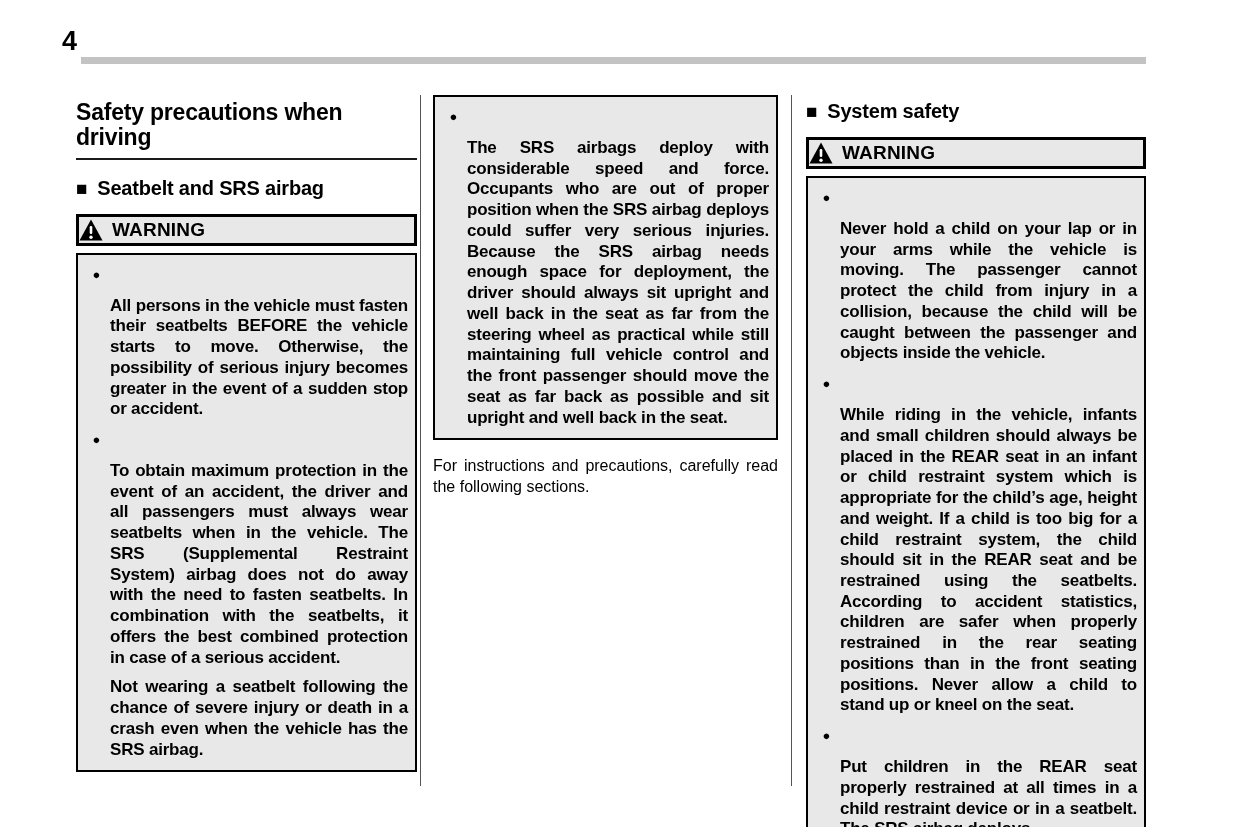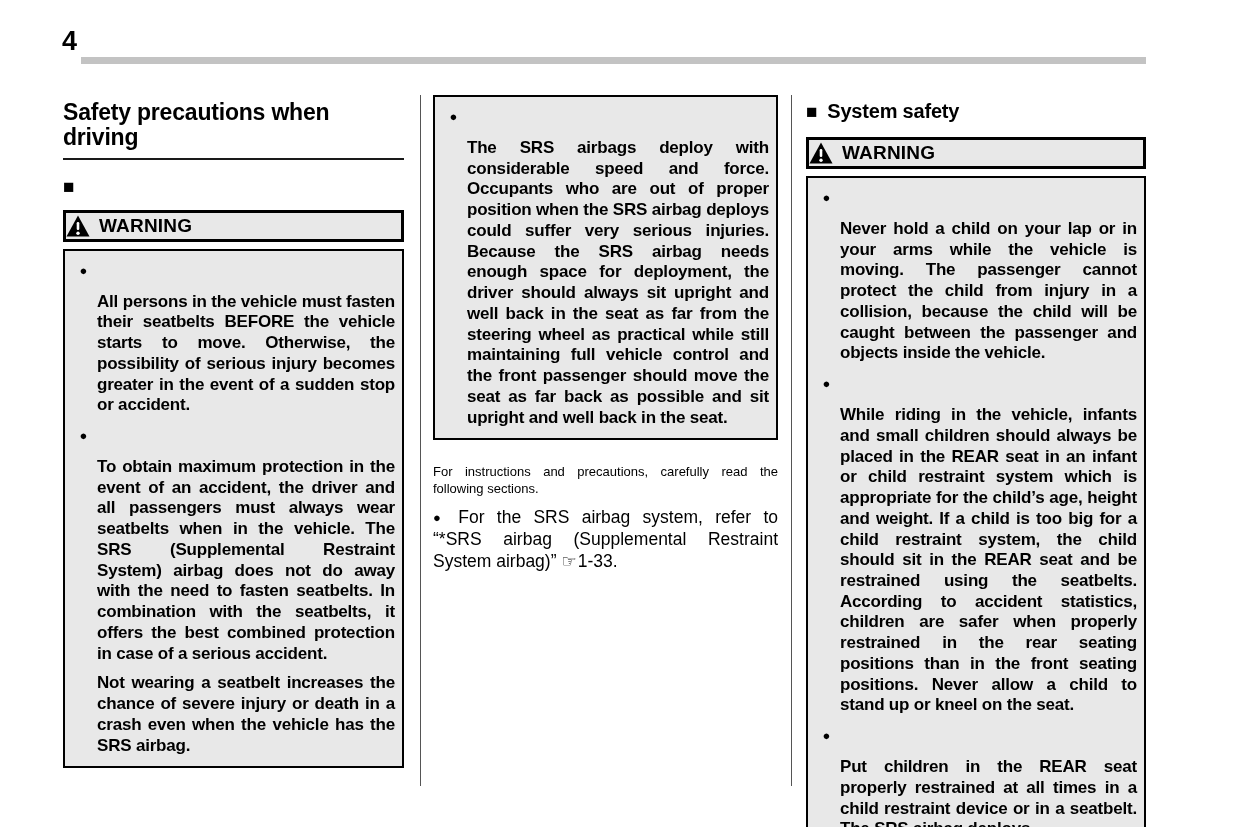--- a/index.html
+++ b/index.html
@@ -27,21 +27,21 @@
     width:1065px;height:7px;
     background:var(--rule-gray);
   }
   .vsep{
     position:absolute;top:95px;height:691px;width:1px;
     background:var(--sep-gray);
   }
   #sep1{left:420px;}
   #sep2{left:791px;}
   .col{position:absolute;}
-  #col1{left:63px;top:100px;width:341px;}
+  #col1{left:76px;top:100px;width:341px;}
   #col2{left:433px;top:95px;width:345px;}
   #col3{left:806px;top:100px;width:340px;}
 
   .doc-title{
     font-size:23px;font-weight:bold;line-height:1.1;
     letter-spacing:-0.2px;
     border-bottom:2px solid var(--line-dark);
     padding-bottom:7px;
   }
   .section-head{
@@ -80,22 +80,22 @@
     letter-spacing:-0.2px;
     text-align:justify;text-align-last:left;margin-top:32px;
   }
   .wpara{
     margin:9px 0 0 27px;
     font-size:17px;font-weight:bold;line-height:1.22;
     letter-spacing:-0.2px;
     text-align:justify;text-align-last:left;
   }
   .plain{
-    margin-top:24px;
-    font-size:13px;line-height:1.28;
+    margin-top:16px;
+    font-size:16px;line-height:1.28;
     text-align:justify;text-align-last:left;
   }
   .refline{
     margin-top:8px;
     font-size:17.5px;line-height:1.28;
     text-align:justify;text-align-last:left;
   }
   .inline-bul{font-size:13px;margin-right:10px;vertical-align:1px;}
   .refmark{margin:0 1px 0 5px;font-size:17px;}
 </style>
@@ -108,58 +108,56 @@
   <div class="toprule"></div>
 
   <div class="vsep" id="sep1"></div>
   <div class="vsep" id="sep2"></div>
 
   <div class="col" id="col1">
     <h1 class="doc-title">Safety precautions when driving</h1>
 
     <div class="section-head">
       <span class="sq">■</span>
+      <span>Seatbelt and SRS airbag</span>
     </div>
 
     <div class="warnhead">
       <svg width="24" height="22" viewBox="0 0 24 22" aria-hidden="true">
         <path d="M12 0.5 L23.5 21.5 L0.5 21.5 Z" fill="#000"></path>
         <rect x="10.7" y="7" width="2.6" height="8" rx="1.2" fill="#fff"></rect>
         <circle cx="12" cy="18.3" r="1.7" fill="#fff"></circle>
       </svg>
       <span>WARNING</span>
     </div>
 
     <div class="warnbox">
       <div class="witem">
         <span class="wbul">●</span>
         <span class="wtext">All persons in the vehicle must fasten their seatbelts BEFORE the vehicle starts to move. Otherwise, the possibility of serious injury becomes greater in the event of a sudden stop or accident.</span>
       </div>
       <div class="witem">
         <span class="wbul">●</span>
         <span class="wtext">To obtain maximum protection in the event of an accident, the driver and all passengers must always wear seatbelts when in the vehicle. The SRS (Supplemental Restraint System) airbag does not do away with the need to fasten seatbelts. In combination with the seatbelts, it offers the best combined protection in case of a serious accident.</span>
       </div>
-      <div class="wpara">Not wearing a seatbelt increases the chance of severe injury or death in a crash even when the vehicle has the SRS airbag.</div>
+      <div class="wpara">Not wearing a seatbelt following the chance of severe injury or death in a crash even when the vehicle has the SRS airbag.</div>
     </div>
   </div>
 
   <div class="col" id="col2">
     <div class="warnbox">
       <div class="witem">
         <span class="wbul">●</span>
         <span class="wtext">The SRS airbags deploy with considerable speed and force. Occupants who are out of proper position when the SRS airbag deploys could suffer very serious injuries. Because the SRS airbag needs enough space for deployment, the driver should always sit upright and well back in the seat as far from the steering wheel as practical while still maintaining full vehicle control and the front passenger should move the seat as far back as possible and sit upright and well back in the seat.</span>
       </div>
     </div>
 
     <p class="plain">For instructions and precautions, carefully read the following sections.</p>
 
 
-    <p class="refline">
-      <span class="inline-bul">●</span><span>For the SRS airbag system, refer to “*SRS airbag (Supplemental Restraint System airbag)”</span><span class="refmark">☞</span><span>1-33.</span>
-    </p>
   </div>
 
   <div class="col" id="col3">
     <div class="section-head">
       <span class="sq">■</span>
       <span>System safety</span>
     </div>
 
     <div class="warnhead">
       <svg width="24" height="22" viewBox="0 0 24 22" aria-hidden="true">

